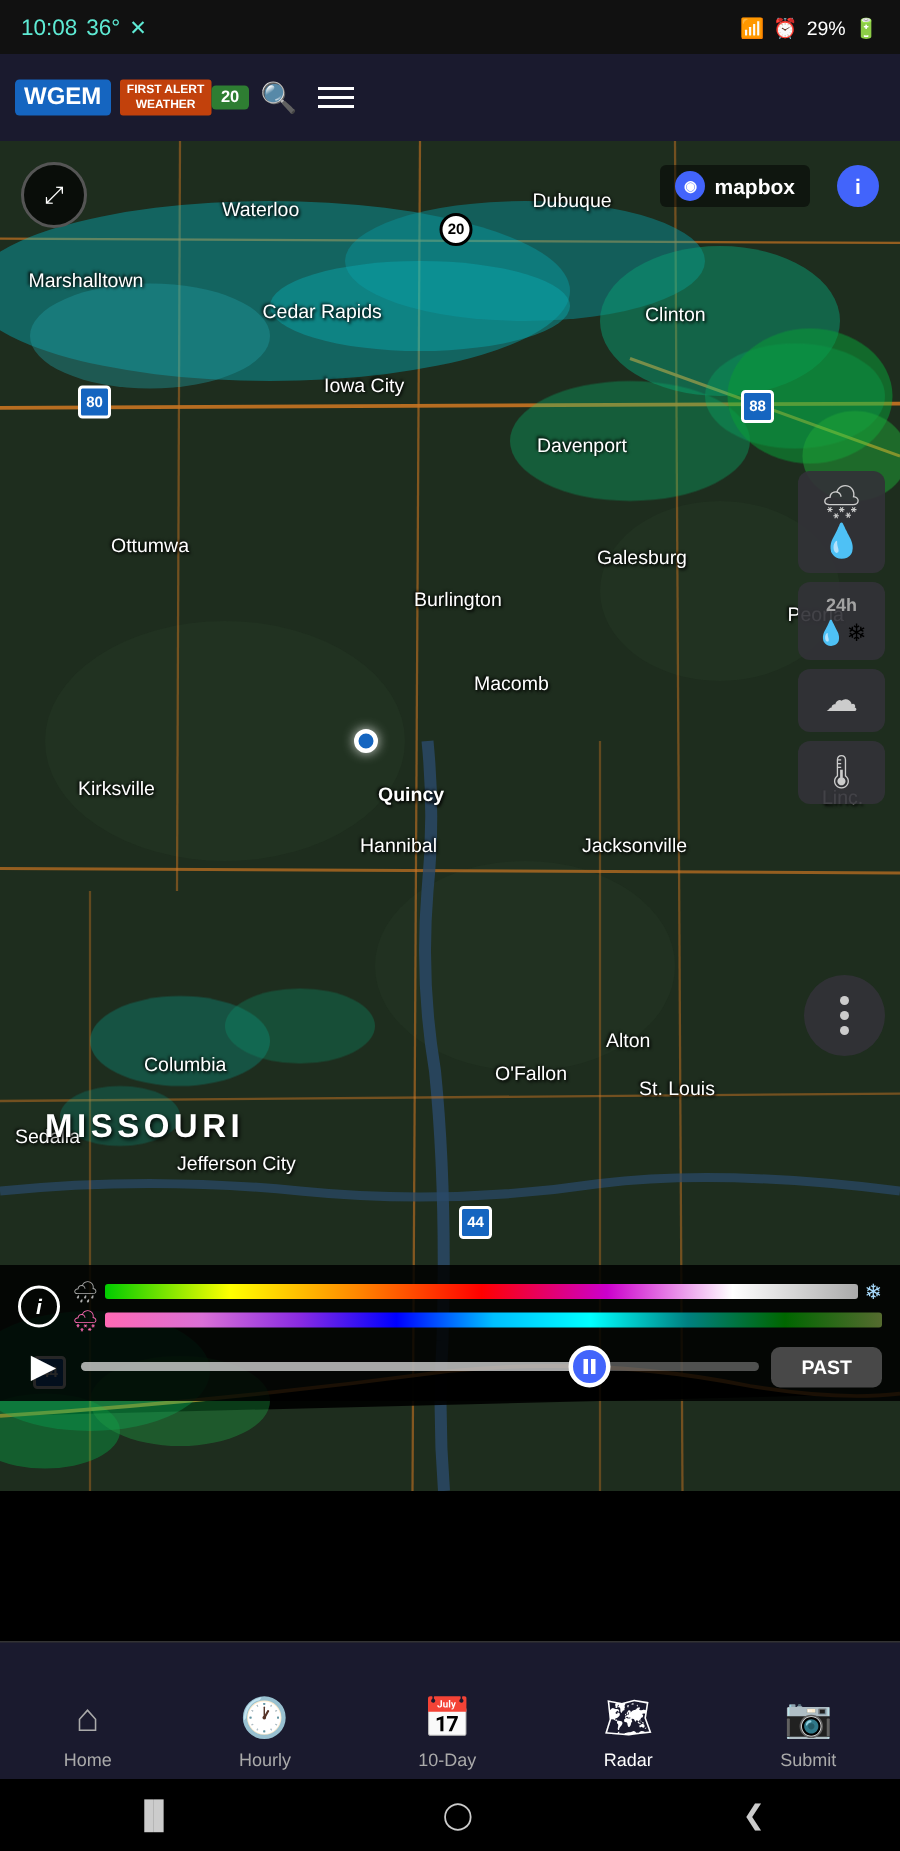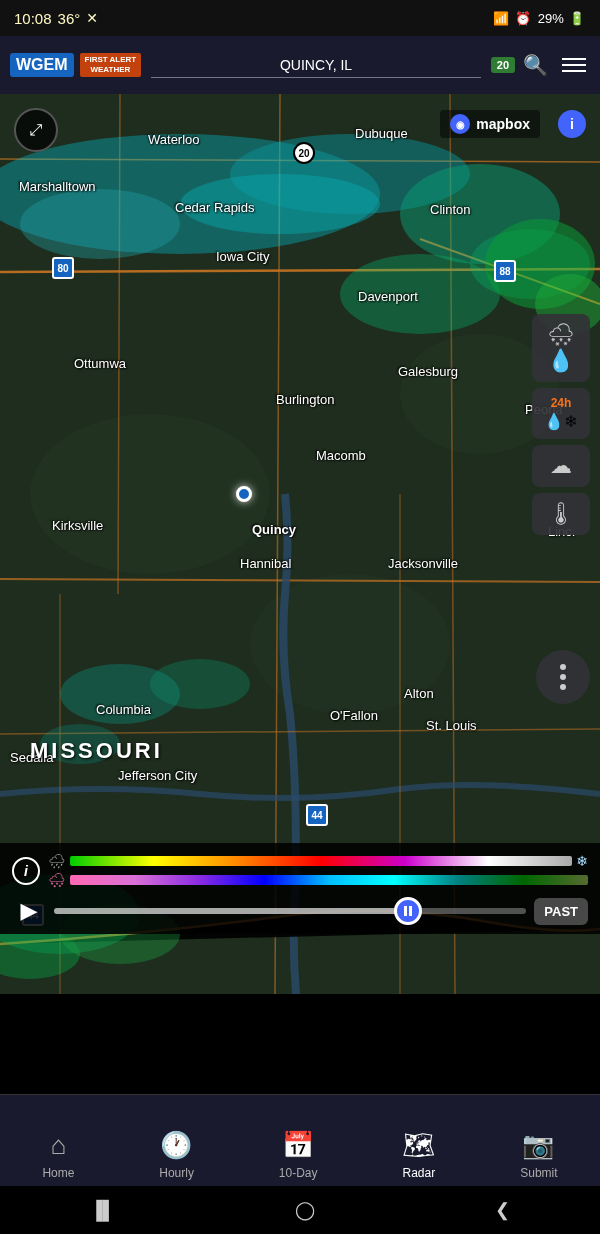--- a/index.html
+++ b/index.html
@@ -21,21 +21,21 @@
       align-items: center;
       justify-content: space-between;
       padding: 0 14px;
       position: relative;
       z-index: 100;
     }
     #status-bar .time-temp {
       display: flex;
       align-items: center;
       gap: 6px;
-      color: #fef9c3;
+      color: #5eead4;
       font-size: 15px;
       font-weight: 500;
     }
     #status-bar .status-icons {
       display: flex;
       align-items: center;
       gap: 6px;
       color: #fff;
       font-size: 13px;
     }
@@ -221,21 +221,21 @@
     .weather-panel .panel-icon {
       color: #ccc;
       font-size: 22px;
       text-align: center;
     }
     .weather-panel.h24 {
       flex-direction: column;
       gap: 2px;
     }
     .h24-label {
-      color: #f97316;
+      color: #a3a3a3;
       font-size: 12px;
       font-weight: 600;
     }
     .h24-icons {
       font-size: 16px;
     }
 
     
     #three-dots-btn {
       position: absolute;
@@ -363,21 +363,21 @@
       width: 3px;
       height: 10px;
       background: #fff;
     }
     #past-btn {
       background: rgba(80,80,80,0.9);
       border: none;
       color: #fff;
       font-size: 13px;
       font-weight: 600;
-      padding: 6px 10px;
+      padding: 6px 20px;
       border-radius: 6px;
       cursor: pointer;
       flex-shrink: 0;
     }
     #time-label {
       position: absolute;
       bottom: 136px;
       left: 16px;
       color: #fff;
       font-size: 13px;
@@ -524,21 +524,20 @@
     <span>29%</span>
     <span>🔋</span>
   </div>
 </div>
 
 <div id="top-nav">
   <div id="logo-area">
     <div id="logo-box">WGEM</div>
     <div id="logo-weather" style="font-size:8px;line-height:1.3;">FIRST ALERT<br>WEATHER</div>
   </div>
-  <input id="search-bar" type="text" value="QUINCY, IL" style="">
   <div id="route-badge">20</div>
   <div id="search-icon-btn">🔍</div>
   <div id="hamburger-btn">
     <span></span>
     <span></span>
     <span></span>
   </div>
 </div>
 
 <div id="map-container">

